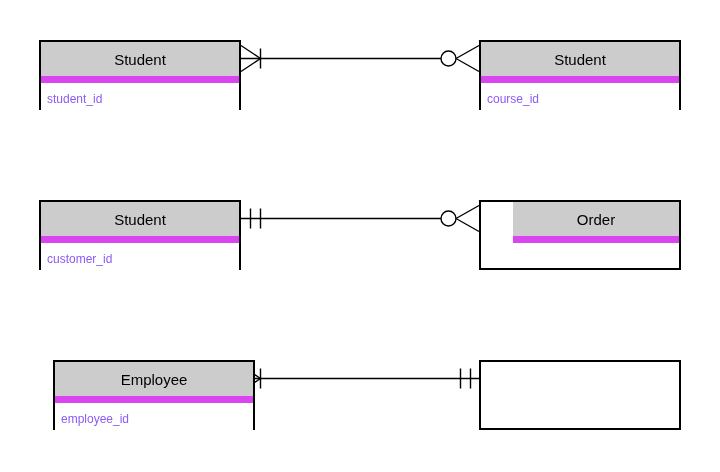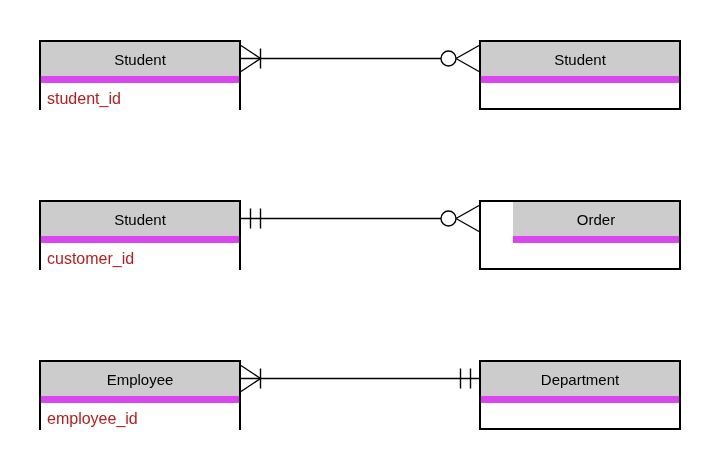--- a/index.html
+++ b/index.html
@@ -38,22 +38,22 @@
     align-items: center;
     justify-content: center;
     font-size: 15px;
     color: #000000;
   }
   .entity-body {
     height: 31px;
     display: flex;
     align-items: center;
     padding-left: 6px;
-    font-size: 16px;
-    color: #b91c1c;
+    font-size: 12px;
+    color: #8b5cf6;
     background: #ffffff;
   }
   .conn-stroke {
     stroke: #000000;
     stroke-width: 1.4;
     fill: none;
   }
   .conn-circle {
     stroke: #000000;
     stroke-width: 1.4;
@@ -114,45 +114,45 @@
     </div>
     <div class="entity-body">
       <span>student_id</span>
     </div>
   </div>
 
   <div class="entity" style="left:479px; top:40px;">
     <div class="entity-header">
       <span>Student</span>
     </div>
+    <div class="entity-body">
+      <span>course_id</span>
+    </div>
   </div>
 
   <div class="entity" style="left:39px; top:200px;">
     <div class="entity-header">
       <span>Student</span>
     </div>
     <div class="entity-body">
       <span>customer_id</span>
     </div>
   </div>
 
   <div class="entity" style="left:479px; top:200px;padding-left:32px;">
     <div class="entity-header">
       <span>Order</span>
     </div>
   </div>
 
-  <div class="entity" style="left:39px; top:360px;">
+  <div class="entity" style="left:53px; top:360px;">
     <div class="entity-header">
       <span>Employee</span>
     </div>
     <div class="entity-body">
       <span>employee_id</span>
     </div>
   </div>
 
   <div class="entity" style="left:479px; top:360px;">
-    <div class="entity-header">
-      <span>Department</span>
-    </div>
   </div>
 
 </div>
 
 </body></html>

